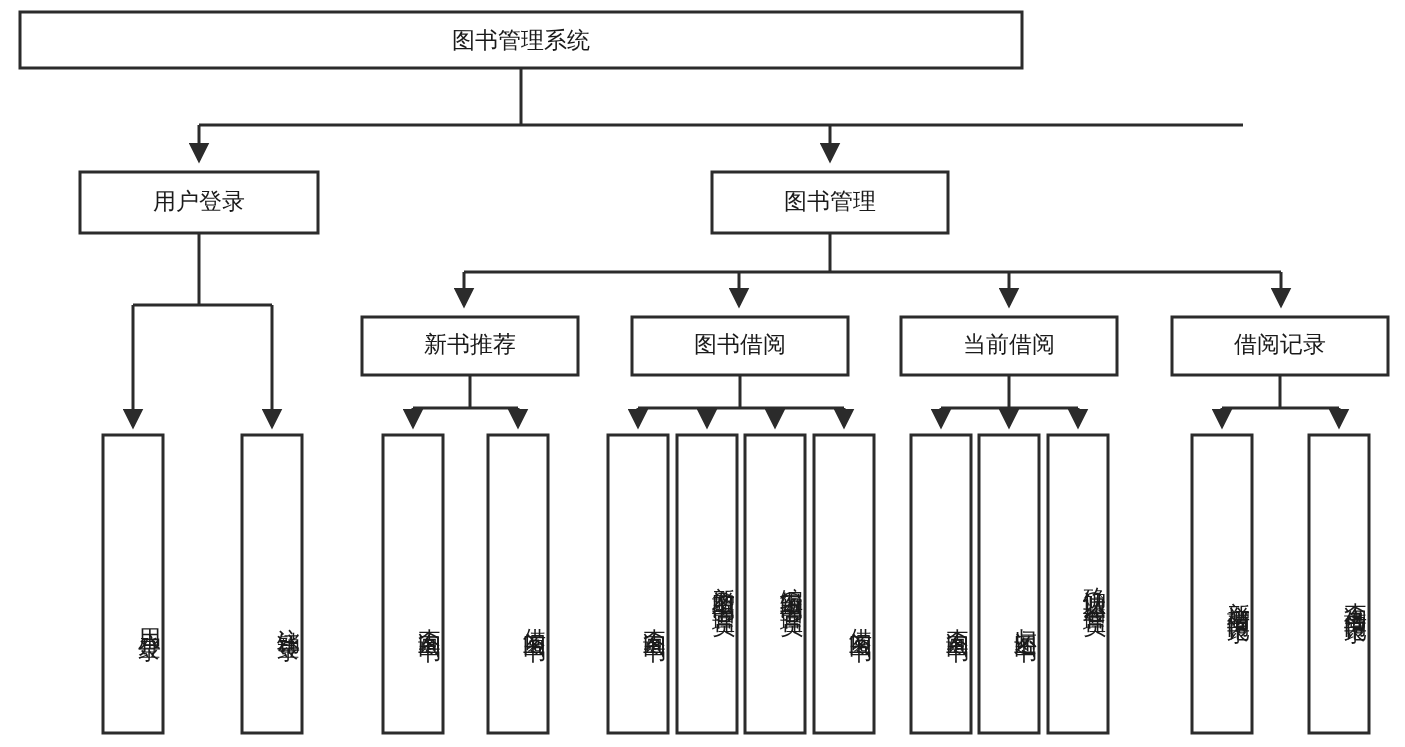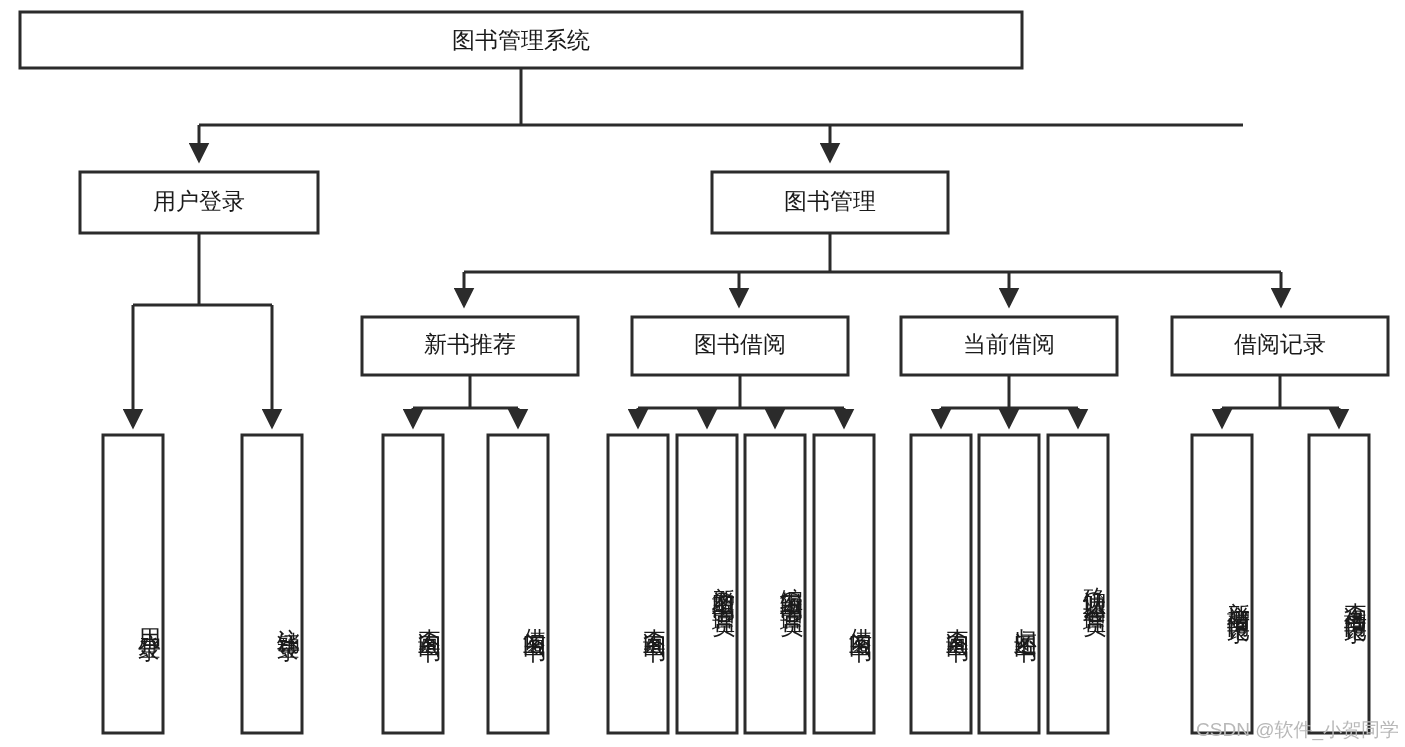--- a/index.html
+++ b/index.html
@@ -205,14 +205,13 @@
   <div class="leaf-label" style="left:745px; top:443px; width:60px; height:288px;">编辑图书（管理员）</div>
   <div class="leaf-label" style="left:814px; top:505px; width:60px; height:225px;">借阅图书</div>
 
   <div class="leaf-label" style="left:911px; top:505px; width:60px; height:225px;">查询图书</div>
   <div class="leaf-label" style="left:979px; top:505px; width:60px; height:225px;">归还图书</div>
   <div class="leaf-label" style="left:1048px; top:443px; width:60px; height:288px;">确认归还（管理员）</div>
 
   <div class="leaf-label" style="left:1192px; top:462px; width:60px; height:268px;">新增借阅记录</div>
   <div class="leaf-label" style="left:1309px; top:462px; width:60px; height:268px;">查询借阅记录</div>
 
-  <div class="watermark">CSDN @软件_小贺同学</div>
 </div>
 
 </body></html>

